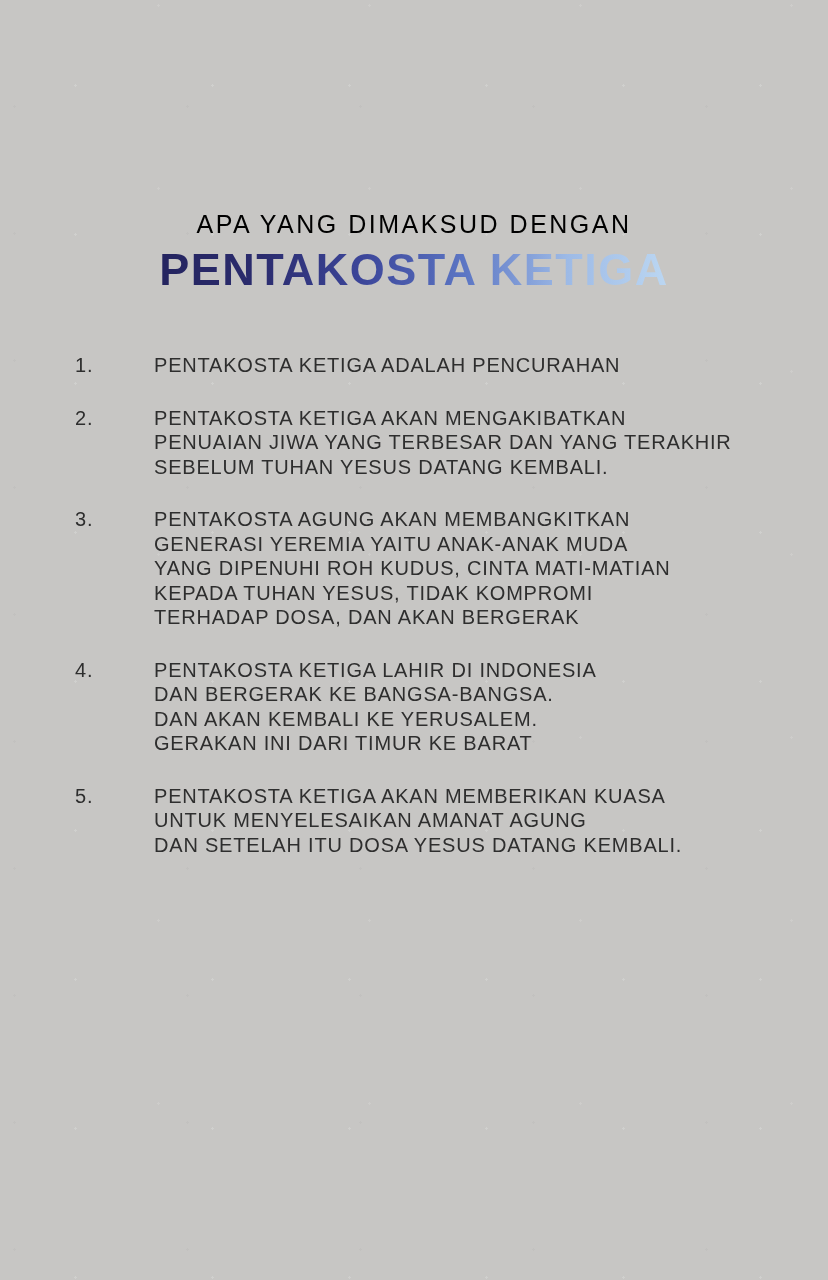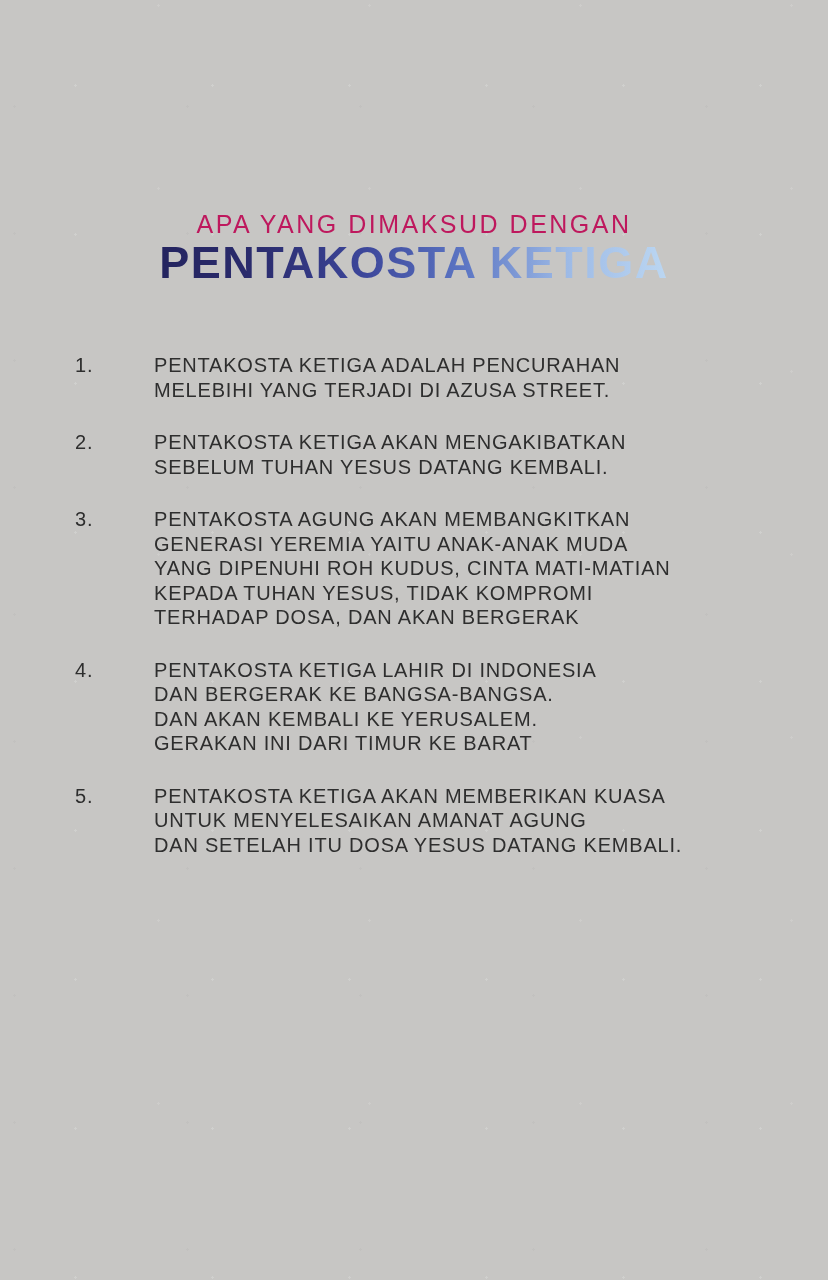--- a/index.html
+++ b/index.html
@@ -29,25 +29,26 @@
     position: absolute;
     top: 209px;
     left: 0;
     width: 100%;
     text-align: center;
   }
   .subtitle {
     font-size: 25px;
     line-height: 30px;
     letter-spacing: 2.5px;
-    color: #be185d;
+    color: #000000;
     font-weight: 400;
   }
   .title {
     display: inline-block;
+    margin-top: 7px;
     font-size: 45px;
     line-height: 48px;
     font-weight: bold;
     letter-spacing: 1.5px;
     
     background-image: linear-gradient(90deg, #24245f, #2b2c6e, #3c469a, #5c76c4, #9dbae6, #bcd7f2);
     -webkit-background-clip: text;
     background-clip: text;
     color: transparent;
   }
@@ -83,28 +84,28 @@
     <div class="subtitle">APA YANG DIMAKSUD DENGAN</div>
     <div><span class="title" style="background-image: linear-gradient(90deg, rgb(36, 36, 95), rgb(43, 44, 110), rgb(60, 70, 154), rgb(92, 118, 196), rgb(157, 186, 230), rgb(188, 215, 242));">PENTAKOSTA KETIGA</span></div>
   </div>
 
   <div class="list" style="color: rgb(46, 46, 46);">
 
     <div class="item">
       <div class="num">1.</div>
       <div class="lines">
         <div class="line">PENTAKOSTA KETIGA ADALAH PENCURAHAN</div>
-        <div class="line">MELEBIHI YANG TERJADI DI AZUSA STREET.</div>
       </div>
     </div>
 
     <div class="item">
       <div class="num">2.</div>
       <div class="lines">
         <div class="line">PENTAKOSTA KETIGA AKAN MENGAKIBATKAN</div>
+        <div class="line">PENUAIAN JIWA YANG TERBESAR DAN YANG TERAKHIR</div>
         <div class="line">SEBELUM TUHAN YESUS DATANG KEMBALI.</div>
       </div>
     </div>
 
     <div class="item">
       <div class="num">3.</div>
       <div class="lines">
         <div class="line">PENTAKOSTA AGUNG AKAN MEMBANGKITKAN</div>
         <div class="line">GENERASI YEREMIA YAITU ANAK-ANAK MUDA</div>
         <div class="line">YANG DIPENUHI ROH KUDUS, CINTA MATI-MATIAN</div>

